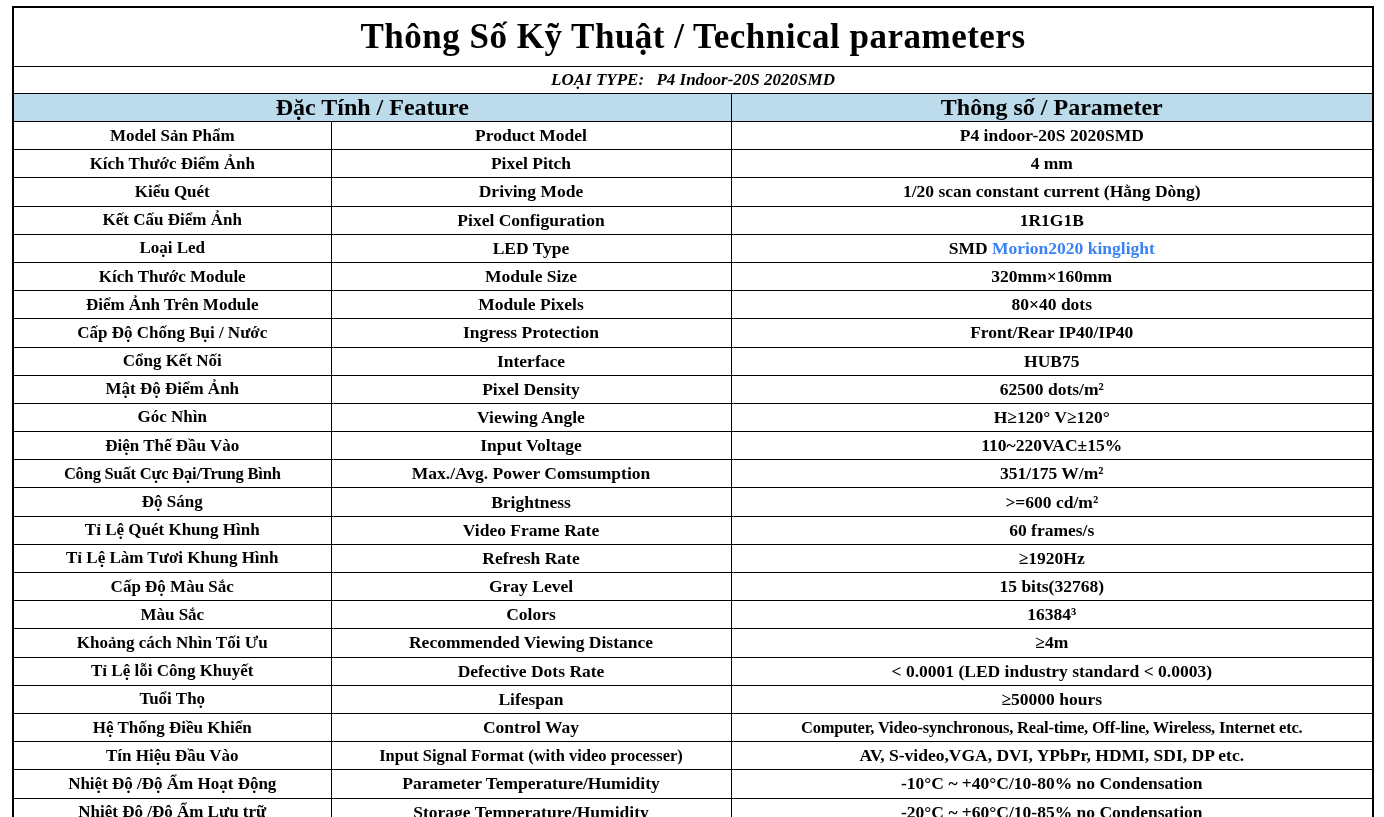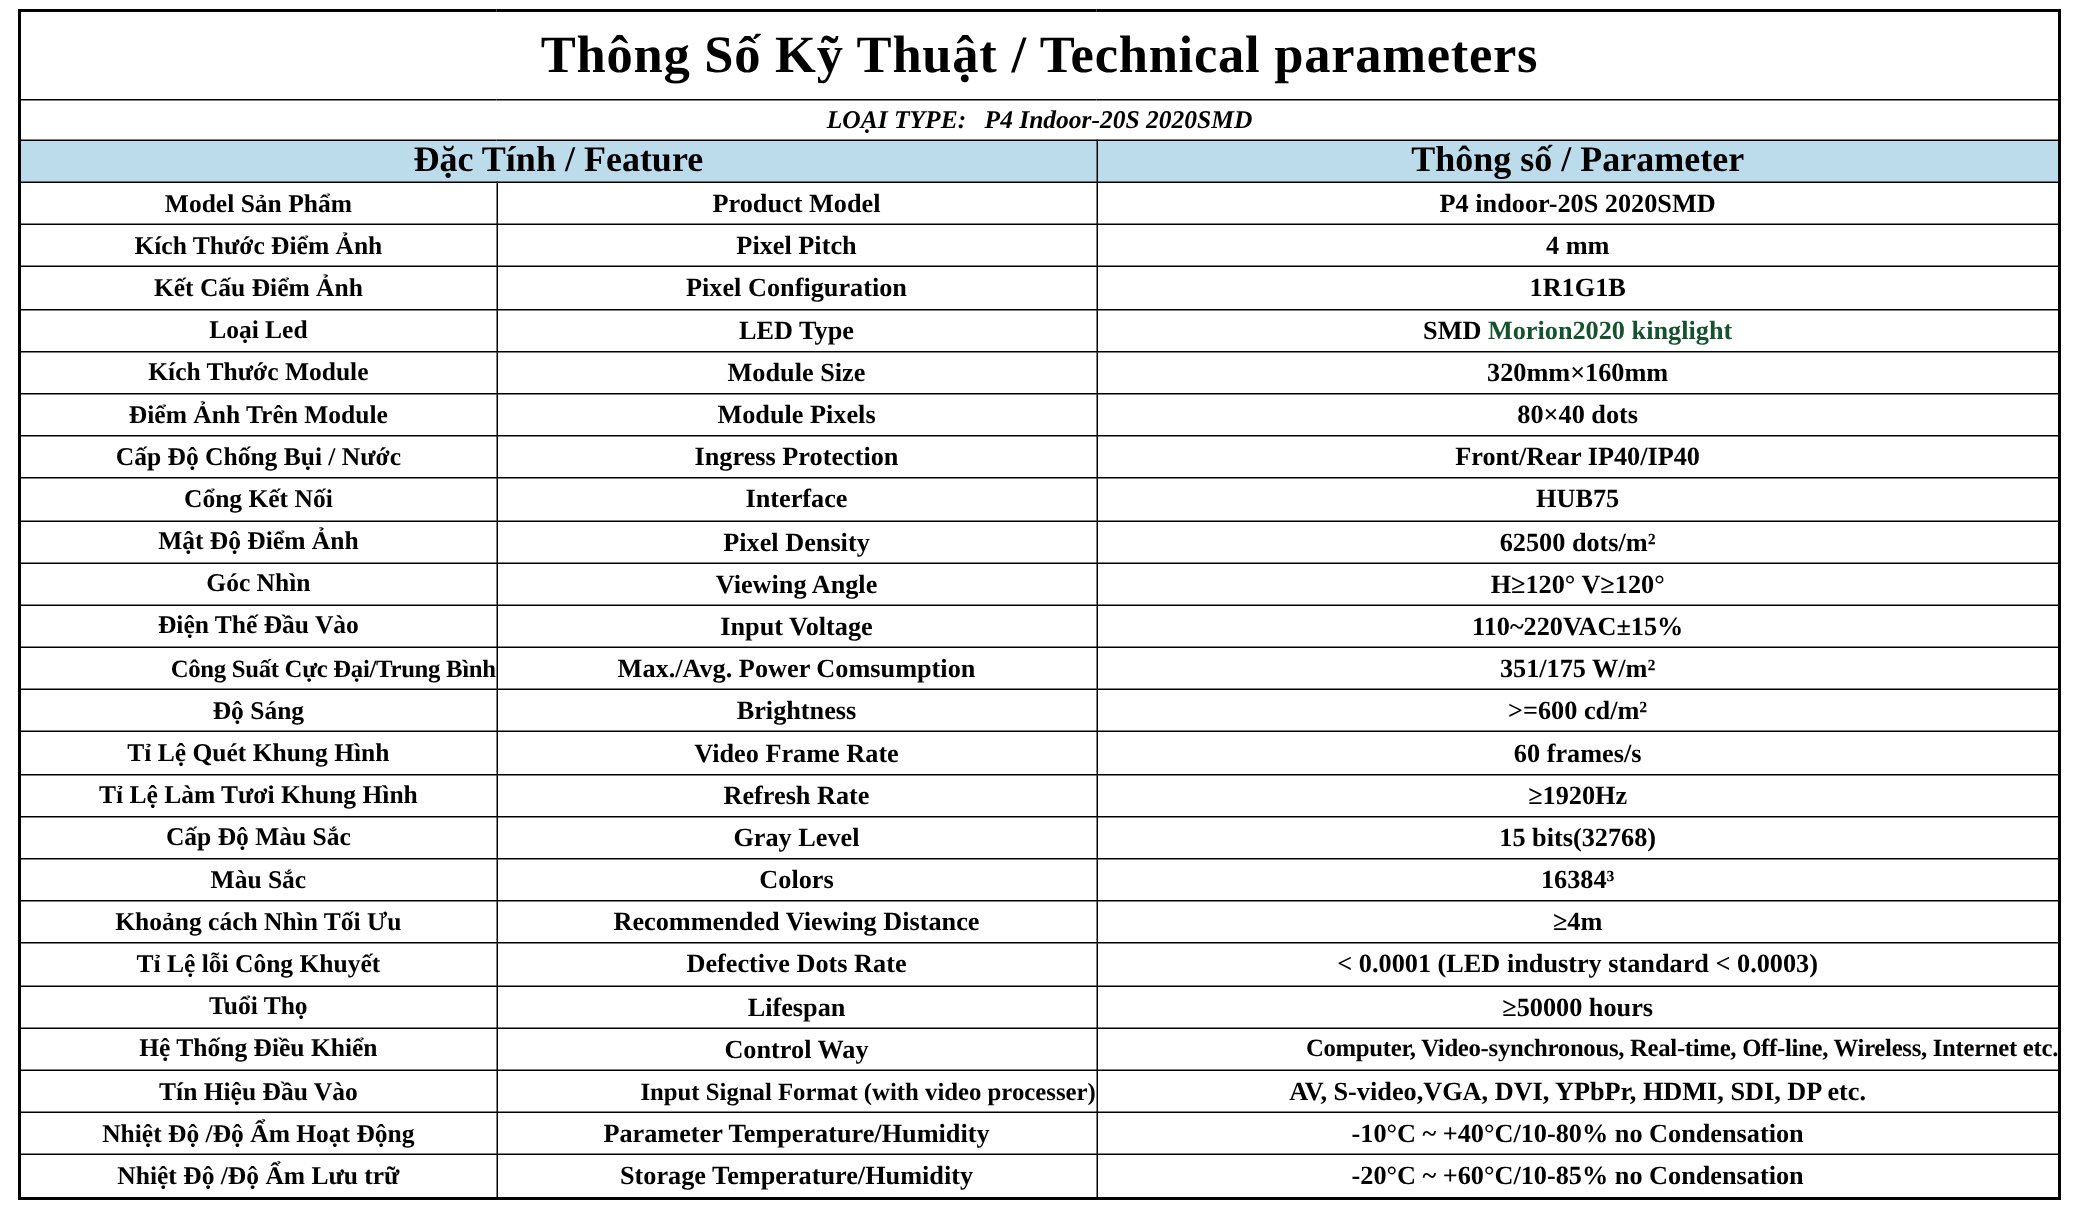--- a/index.html
+++ b/index.html
@@ -53,22 +53,22 @@
     background: #bcdcec;
     font-size: 24px;
     font-weight: bold;
   }
   .row-cell {
     height: 27.2px;
     font-size: 17.5px;
     font-weight: bold;
   }
   .row-cell.vn { font-size: 17px; }
-  .row-cell.small { font-size: 16.5px; text-align: right; }
-  .red { color: #14532d; }
+  .row-cell.small { font-size: 16.5px; }
+  .red { color: #3b82f6; }
   .tight { letter-spacing: -0.2px; }
 </style>
 </head>
 <body>
 
 <div class="sheet">
   <table class="spec">
     <colgroup>
       <col class="col-a">
       <col class="col-b">
@@ -93,20 +93,25 @@
         <td class="row-cell vn">Model Sản Phẩm</td>
         <td class="row-cell">Product Model</td>
         <td class="row-cell">P4 indoor-20S 2020SMD</td>
       </tr>
       <tr>
         <td class="row-cell vn">Kích Thước Điểm Ảnh</td>
         <td class="row-cell">Pixel Pitch</td>
         <td class="row-cell">4 mm</td>
       </tr>
       <tr>
+        <td class="row-cell vn">Kiểu Quét</td>
+        <td class="row-cell">Driving Mode</td>
+        <td class="row-cell">1/20 scan constant current (Hằng Dòng)</td>
+      </tr>
+      <tr>
         <td class="row-cell vn">Kết Cấu Điểm Ảnh</td>
         <td class="row-cell">Pixel Configuration</td>
         <td class="row-cell">1R1G1B</td>
       </tr>
       <tr>
         <td class="row-cell vn">Loại Led</td>
         <td class="row-cell">LED Type</td>
         <td class="row-cell">
           <span>SMD </span><span class="red">Morion2020 kinglight</span>
         </td>

